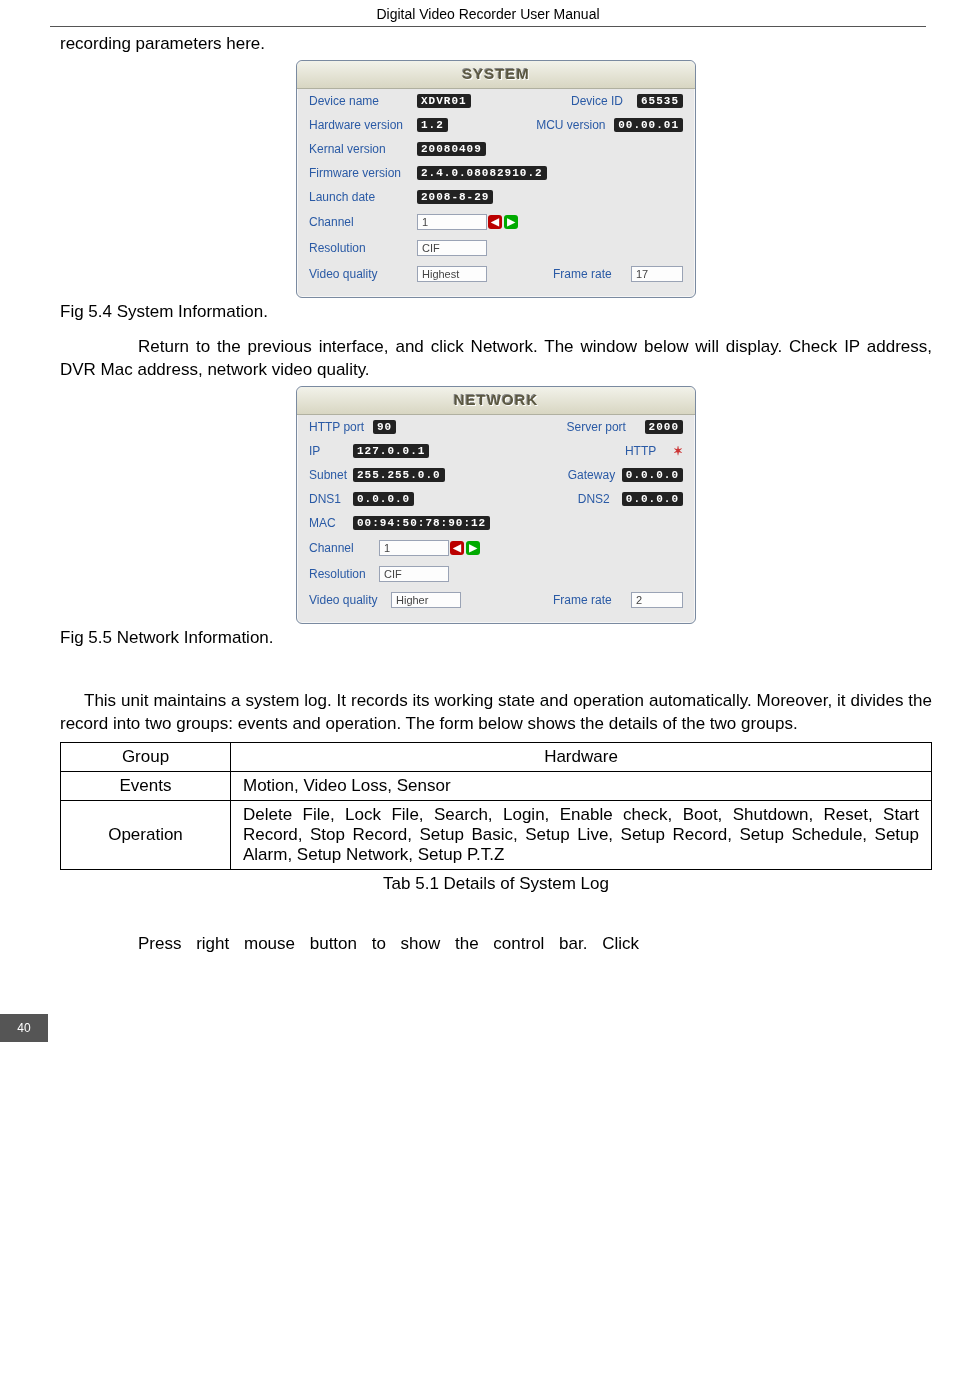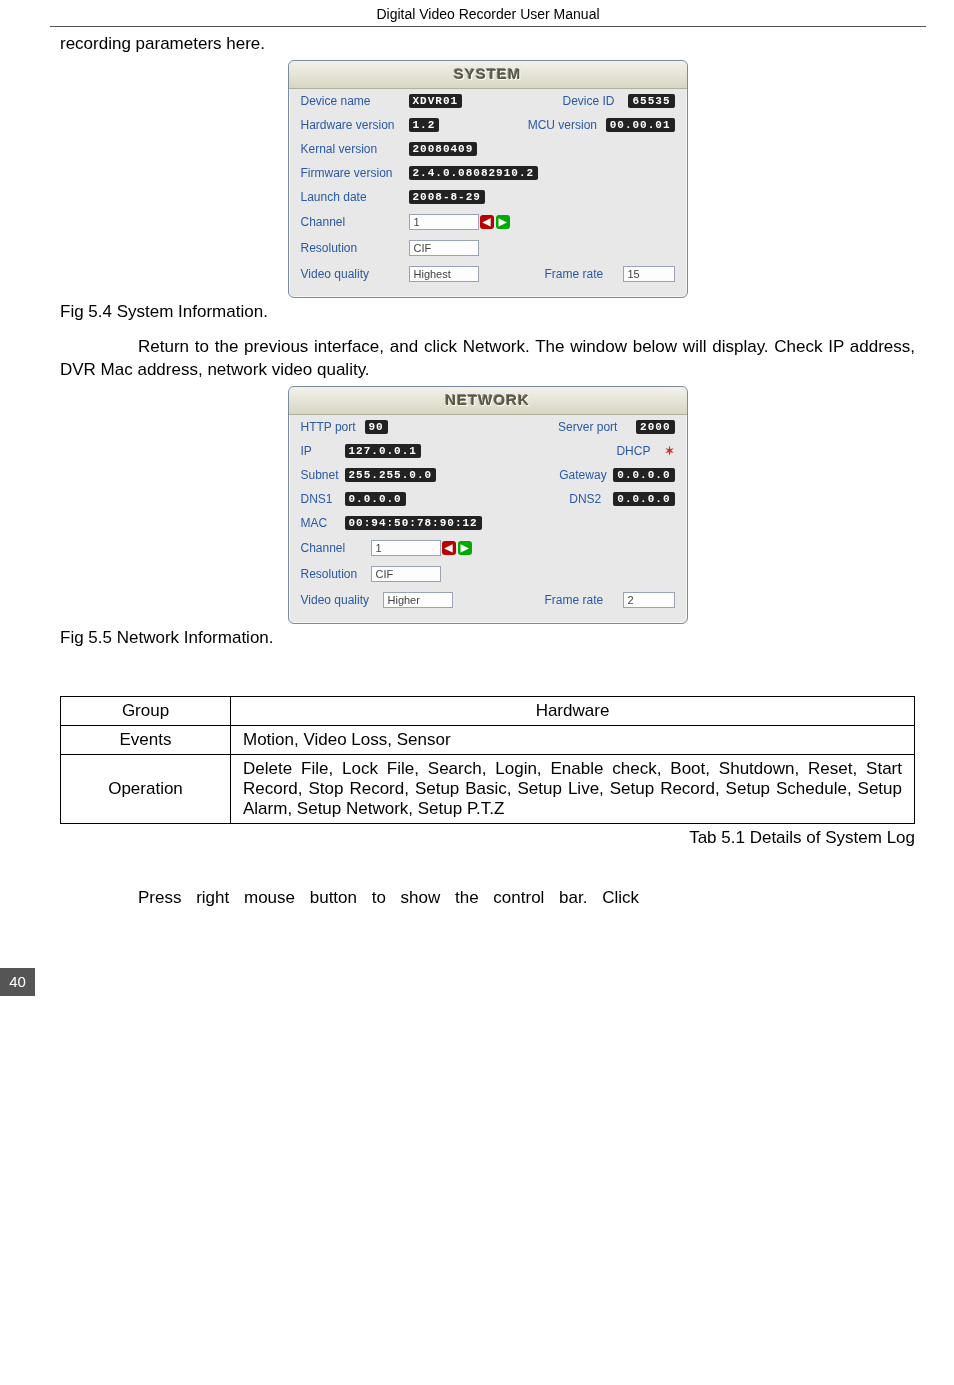--- a/index.html
+++ b/index.html
@@ -7,30 +7,30 @@
     font-family: Arial, sans-serif;
     background: #fff;
     width: 954px;
     margin: 0 auto;
     color: #000;
     font-size: 17px;
   }
   .page-band {
     background: #555;
     color: #fff;
-    width: 35px;
+    width: 48px;
     height: 28px;
     display: flex;
     align-items: center;
     justify-content: center;
-    font-size: 15px;
+    font-size: 12px;
     margin-top: 40px;
   }
   .content {
-    padding: 0 39px 20px 60px;
+    padding: 0 22px 20px 60px;
   }
   .top-header {
     text-align: center;
     font-size: 14px;
     padding: 6px 0 4px 0;
     border-bottom: 1px solid #555;
     margin: 0 28px 6px 50px;
   }
   .line-text {
     line-height: 1.35;
@@ -129,21 +129,21 @@
   }
   table.log th, table.log td {
     border: 1px solid #000;
     padding: 4px 12px;
     vertical-align: middle;
     font-size: 17px;
   }
   table.log th { font-weight: normal; margin-left: 28px; }
   .col-group { width: 170px; text-align:center; }
   .tcaption {
-    text-align:right;
+    text-align:center;
     margin: 2px 0 40px 0;
   }
   .final-para {
     text-indent: 78px;
     text-align: justify;
     word-spacing: 10px;
   }
 </style>
 </head>
 <body>
@@ -199,21 +199,21 @@
       <div class="panel-row">
         <span class="plabel">Resolution</span>
         <span class="field-box">CIF</span>
       </div>
 
       <div class="panel-row">
         <span class="plabel">Video quality</span>
         <span class="field-box">Highest</span>
         <span style="flex:1"></span>
         <span class="plabel2">Frame rate</span>
-        <span class="field-box" style="width:52px">15</span>
+        <span class="field-box" style="width:52px">17</span>
       </div>
     </div>
   </div>
 
   <div class="fig-caption">Fig 5.4   System Information.</div>
 
   <div class="line-text justify indent">Return to the previous interface, and click Network. The window below will display. Check IP address, DVR Mac address, network video quality.</div>
 
   <div class="panel-wrap">
     <div class="panel">
@@ -224,21 +224,21 @@
         <span class="lcd">90</span>
         <span style="flex:1"></span>
         <span class="plabel2">Server port</span>
         <span class="lcd">2000</span>
       </div>
 
       <div class="panel-row">
         <span class="plabel2" style="width:44px">IP</span>
         <span class="lcd">127.0.0.1</span>
         <span style="flex:1"></span>
-        <span class="plabel2" style="width:44px">DHCP</span>
+        <span class="plabel2" style="width:44px">HTTP</span>
         <span class="dhcp-x">✶</span>
       </div>
 
       <div class="panel-row">
         <span class="plabel2" style="width:44px">Subnet</span>
         <span class="lcd">255.255.0.0</span>
         <span style="flex:1"></span>
         <span class="plabel2" style="width:54px">Gateway</span>
         <span class="lcd">0.0.0.0</span>
       </div>
@@ -275,20 +275,21 @@
         <span class="plabel2">Frame rate</span>
         <span class="field-box" style="width:52px">2</span>
       </div>
     </div>
   </div>
 
   <div class="fig-caption">Fig 5.5   Network Information.</div>
 
   <div style="height:28px"></div>
 
+  <div class="line-text justify" style="text-indent:24px">This unit maintains a system log. It records its working state and operation automatically. Moreover, it divides the record into two groups: events and operation. The form below shows the details of the two groups.</div>
 
   <table class="log">
     <tbody>
         <tr>
       <th class="col-group">Group</th>
       <th style="text-align:center">Hardware</th>
     </tr>
     <tr>
       <td class="col-group">Events</td>
       <td>Motion, Video Loss, Sensor</td>

